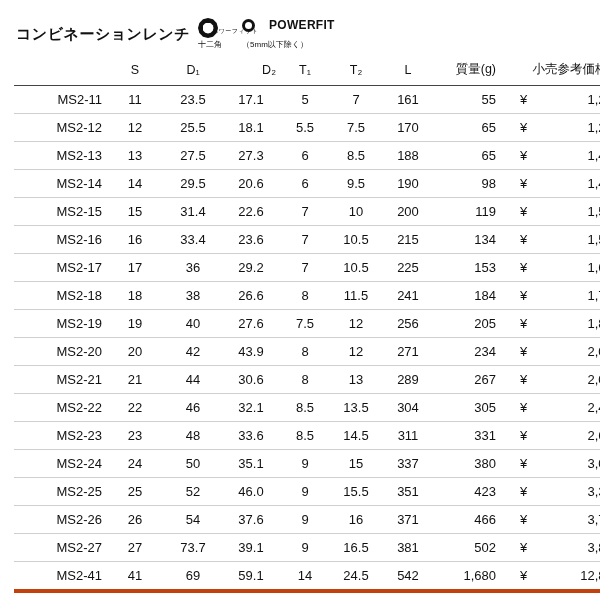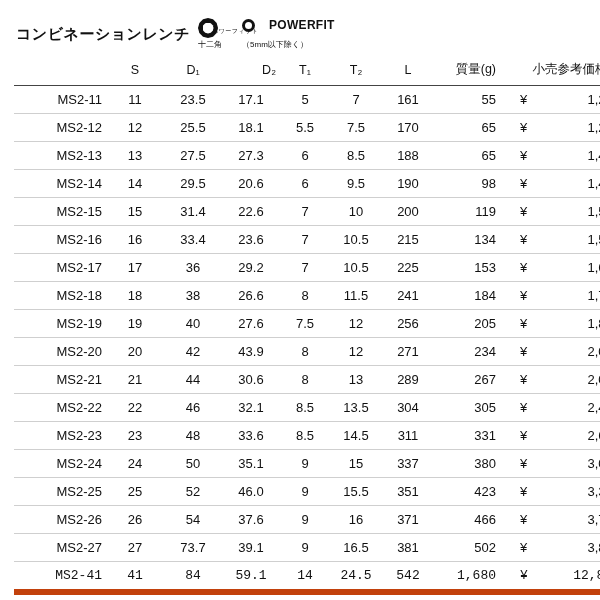--- a/index.html
+++ b/index.html
@@ -129,22 +129,21 @@
     white-space: nowrap;
   }
   tbody td {
     font-size: 13px;
     padding: 6px 4px;
     border-bottom: 1px solid #cfcfcf;
     text-align: center;
     white-space: nowrap;
   }
   tbody tr:last-child td {
-    border-bottom: 6px solid #c2410c;
-    font-family: Liberation Mono, monospace;
+    border-bottom: 4px solid #c2410c;
   }
   .col-code { width: 92px; text-align: left; padding-left: 4px; }
   .col-s    { width: 58px; }
   .col-d1   { width: 58px; }
   .col-d2   { width: 58px; text-align: right; }
   .col-t1   { width: 50px; }
   .col-t2   { width: 52px; }
   .col-l    { width: 52px; }
   .col-mass { width: 76px; }
   .col-price{ width: 120px; }
@@ -488,21 +487,21 @@
           <td>
             <div class="price-cell">
               <span class="yen">¥</span>
               <span class="price-val">3,830</span>
             </div>
           </td>
         </tr>
         <tr>
           <td class="code">MS2-41</td>
           <td>41</td>
-          <td>84</td>
+          <td>69</td>
           <td>59.1</td>
           <td>14</td>
           <td>24.5</td>
           <td>542</td>
           <td class="mass">1,680</td>
           <td>
             <div class="price-cell">
               <span class="yen">¥</span>
               <span class="price-val">12,800</span>
             </div>

